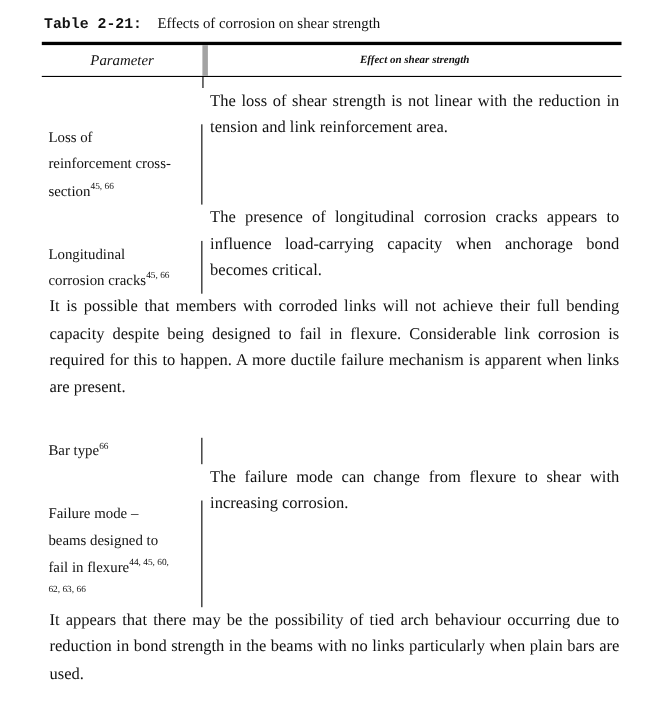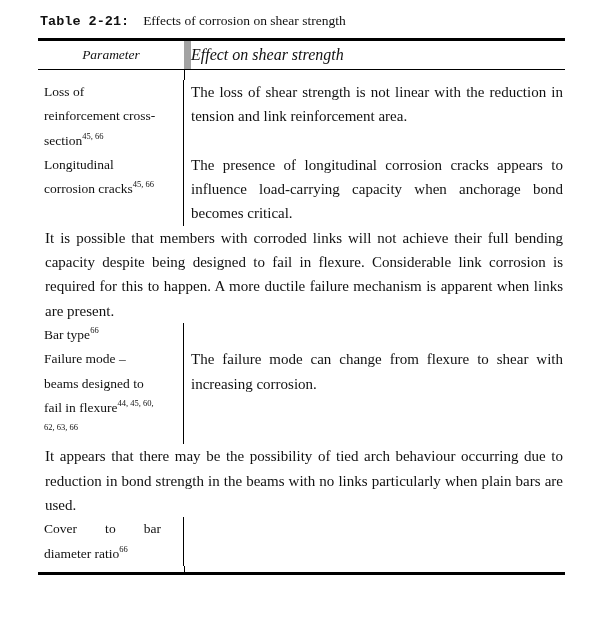--- a/index.html
+++ b/index.html
@@ -4,26 +4,26 @@
   <style>
     html, body { margin: 0; padding: 0; background: #ffffff; }
     body { width: 605px; height: 638px; position: relative; overflow: hidden;
            font-family: "Liberation Serif", "DejaVu Serif", serif; color: #111; }
     .caption { position: absolute; left: 40px; top: 13px; font-size: 13.5px; }
     .caption .num { font-weight: bold; font-family: Liberation Mono, monospace; }
     .caption .gap { display: inline-block; width: 14px; }
     .tbl { position: absolute; left: 38px; top: 38px; width: 527px; }
     .top-rule { height: 3px; background: #000; }
     .head { display: flex; height: 28px; border-bottom: 1px solid #000; }
-    .head .c1 { width: 146px; border-right: 7px solid #a3a3a3; text-align: center; font-style: italic; font-size: 13.5px; line-height: 28px; }
-    .head .c2 { flex: 1; font-style: italic; font-size: 16px; line-height: 28px; }
+    .head .c1 { width: 146px; border-right: 5px solid #a3a3a3; text-align: center; font-style: italic; font-size: 13.5px; line-height: 28px; }
+    .head .c2 { flex: 1; text-align: center; font-style: italic; font-size: 10px; line-height: 28px; font-weight: bold; }
     .body { display: flex; flex-direction: column; padding-top: 8px; }
     .row { display: flex; }
     .row .c1 { width: 146px; border-right: 1px solid #000; padding-left: 6px; padding-right: 22px; box-sizing: border-box;
-               font-size: 13.5px; line-height: 24.3px; }
+               font-size: 13.5px; line-height: 24.3px; margin-top: 33px; }
     .row .c2 { flex: 1; padding-left: 7px; padding-right: 2px; font-size: 15px; line-height: 24.3px; text-align: justify; }
     .row .c1.just { text-align: justify; text-align-last: left; }
     sup { font-size: 8.5px; vertical-align: 6px; line-height: 0; }
     .pad { height: 10px; display: flex; }
     .pad .c1 { width: 146px; border-right: 1px solid #000; }
     .bottom-rule { height: 3px; background: #000; }
   </style>
 </head>
 <body>
 

